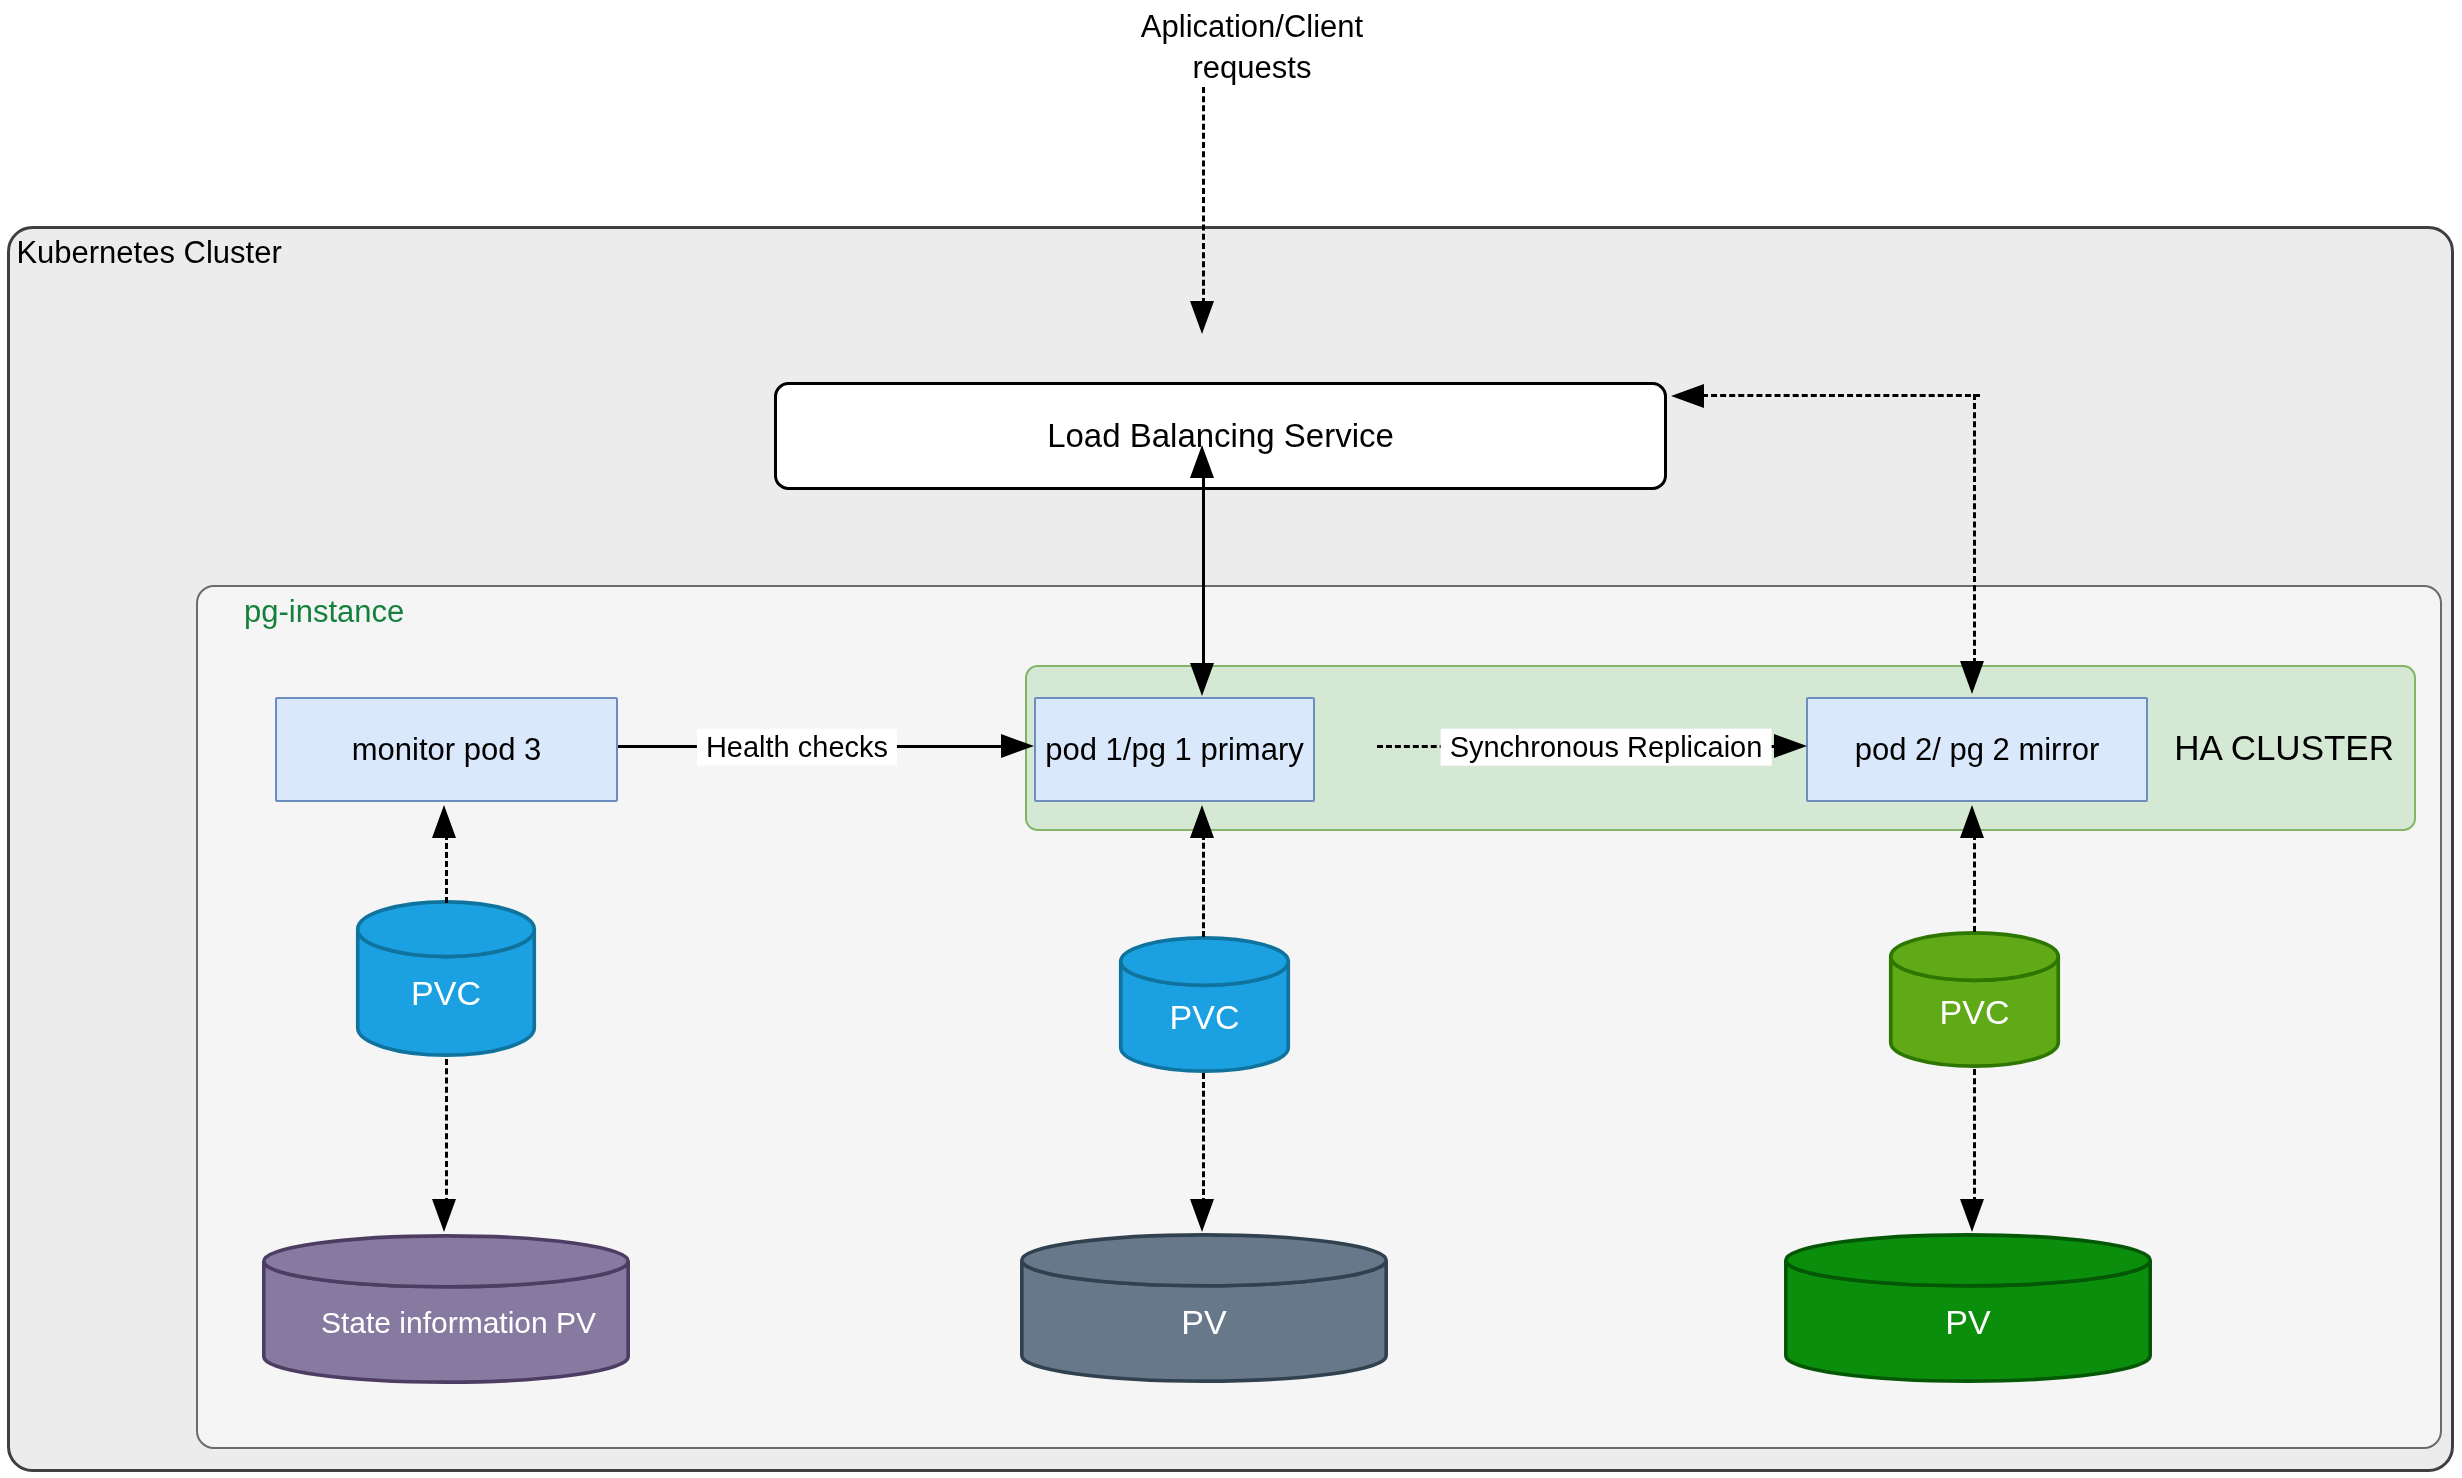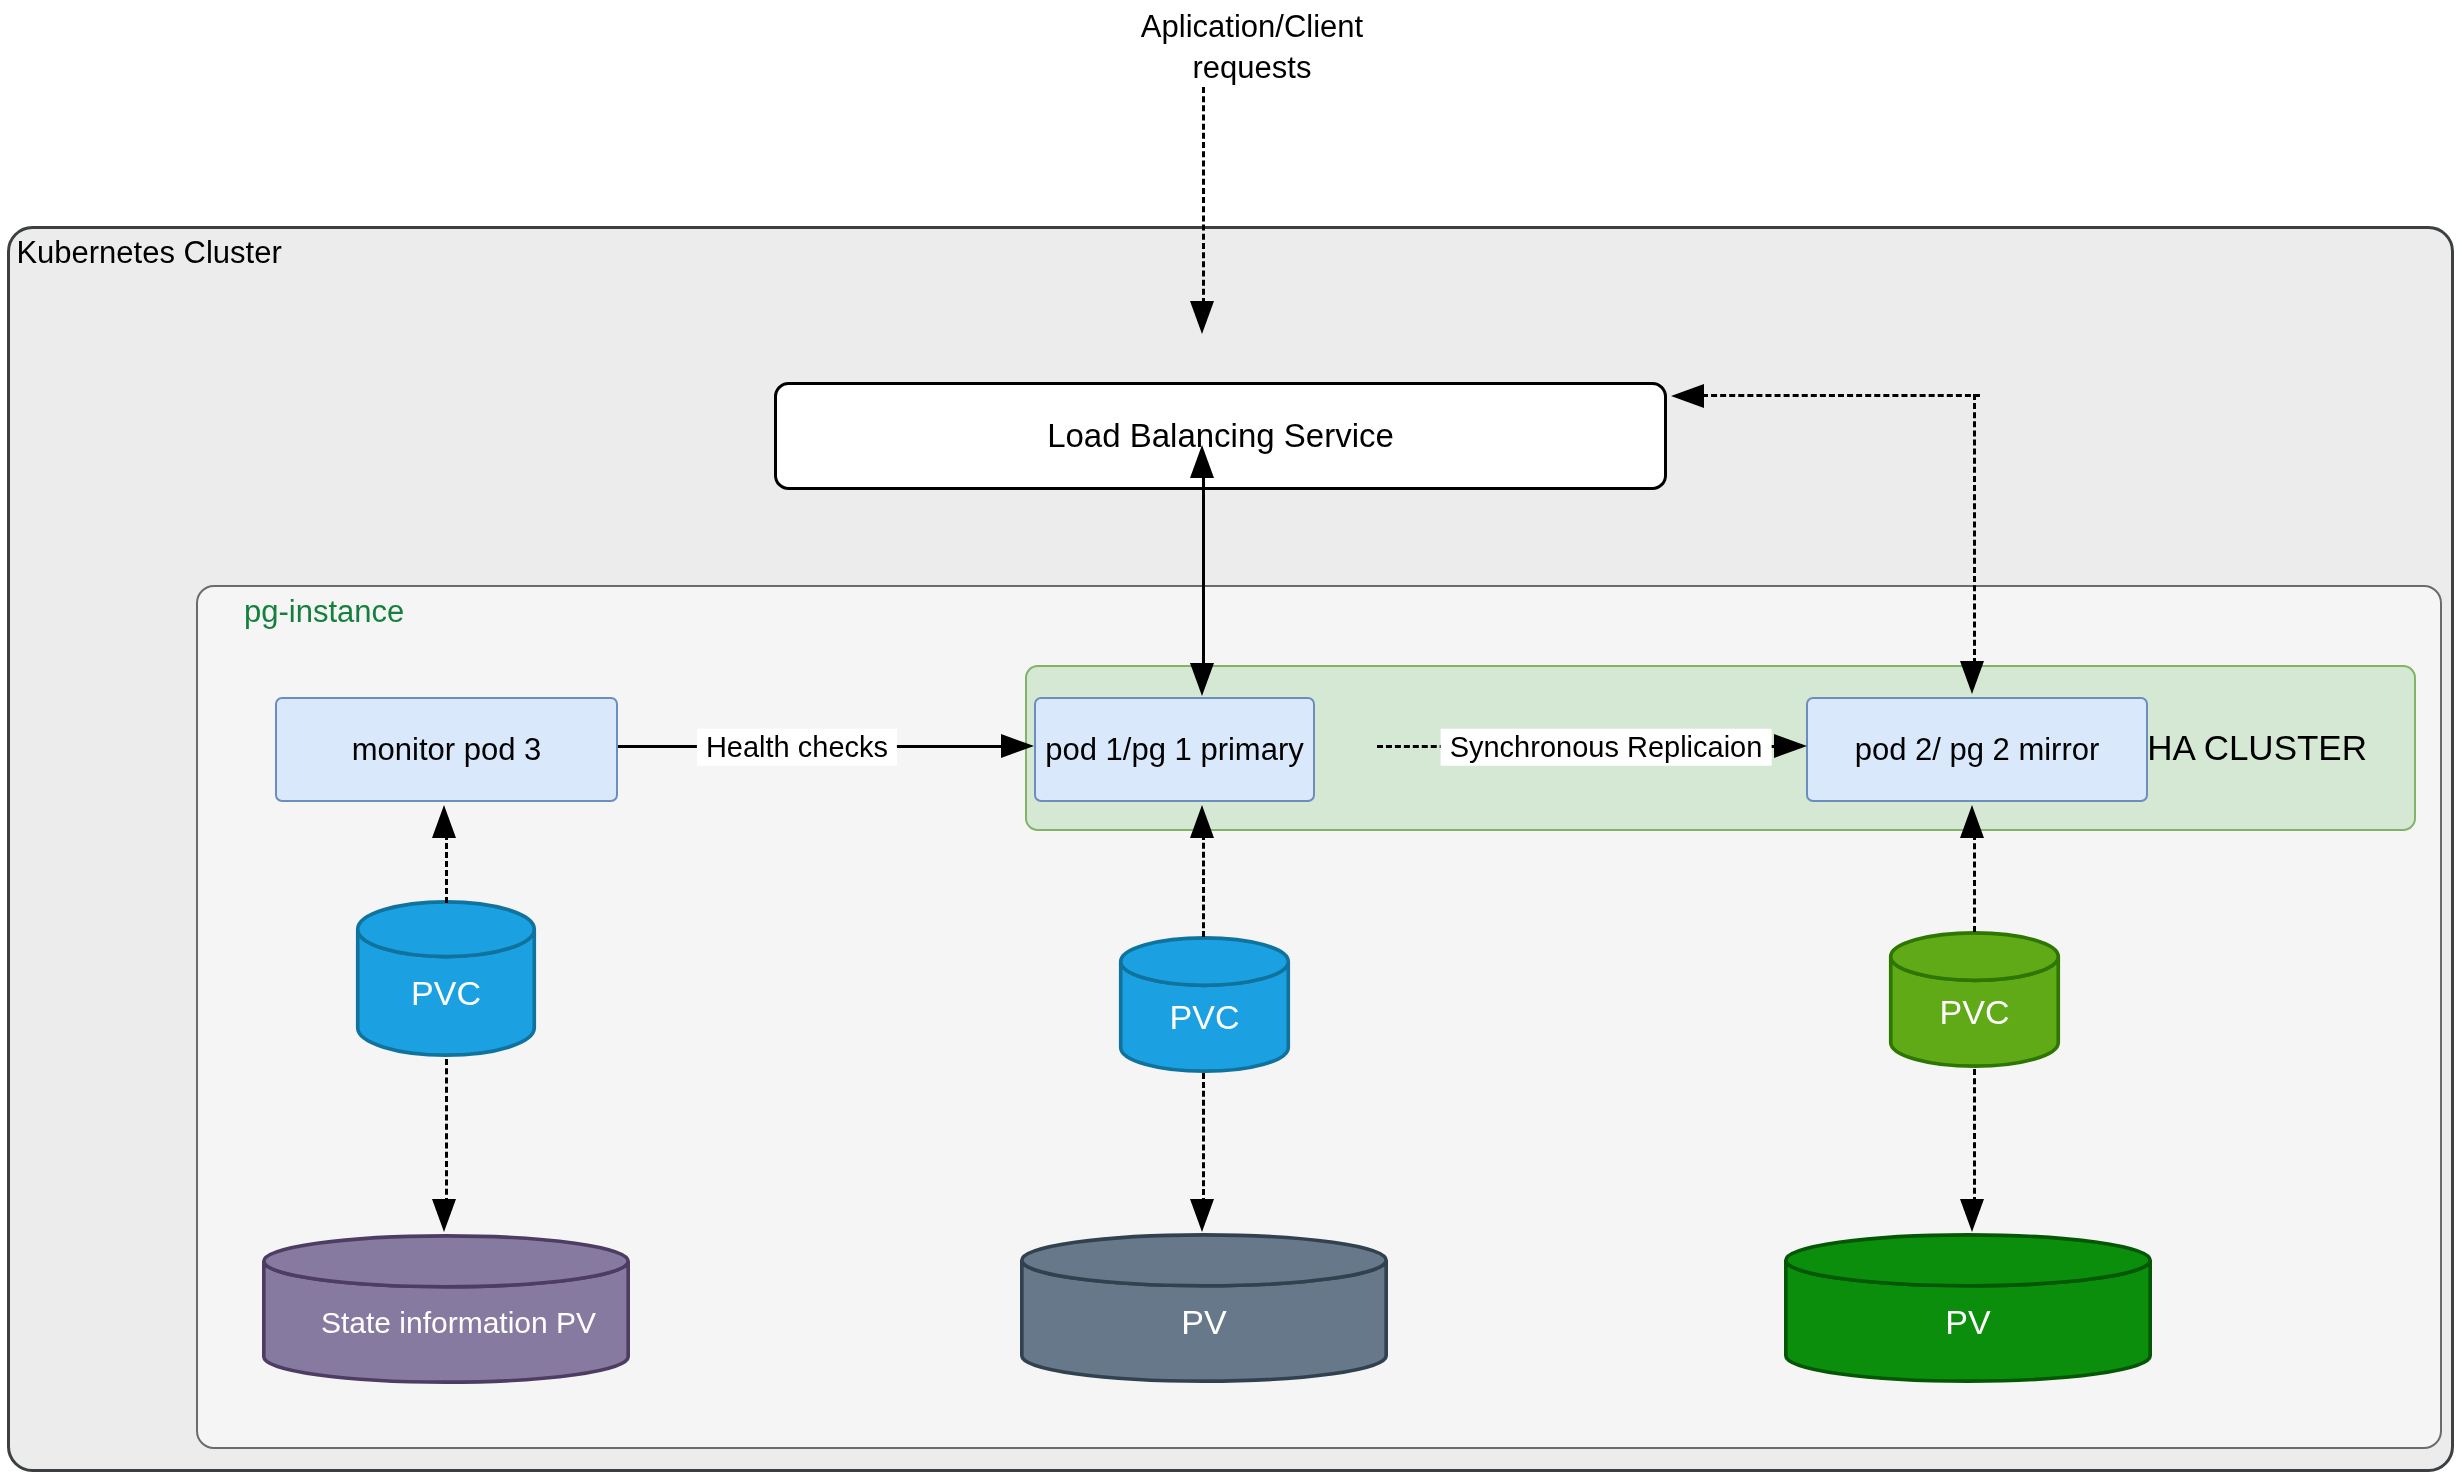--- a/index.html
+++ b/index.html
@@ -4,23 +4,23 @@
 <style>
   html,body{margin:0;padding:0;background:#fff;}
   #canvas{
     position:relative;width:2462px;height:1479px;background:#ffffff;
     font-family:"Liberation Sans",sans-serif;color:#000;overflow:hidden;
   }
   .box{position:absolute;box-sizing:border-box;display:flex;align-items:center;justify-content:center;}
   .zone{border-style:solid;}
   .zone-label{position:absolute;font-size:31px;white-space:nowrap;}
   .lb-box{border:3.6px solid #000;border-radius:14.6px;font-size:33px;}
-  .pod-box{border:2.7px solid;border-radius:7px;font-size:31px;white-space:nowrap;z-index:3;}
+  .pod-box{border:2.7px solid;border-radius:2px;font-size:31px;white-space:nowrap;z-index:3;}
   .ha-label{position:absolute;right:0;top:0;bottom:0;display:flex;align-items:center;
-            padding-right:47px;font-size:35px;}
+            padding-right:20px;font-size:35px;}
   
   .hline{position:absolute;height:0;border-top:3.6px solid #000;z-index:4;}
   .vline{position:absolute;width:0;border-left:3.6px solid #000;z-index:4;}
   .dash{border-top-style:dashed;border-left-style:dashed;}
   
   .ah{position:absolute;width:0;height:0;z-index:4;}
   .ah.up{border-left:12.8px solid transparent;border-right:12.8px solid transparent;border-bottom:33px solid #000;}
   .ah.down{border-left:12.8px solid transparent;border-right:12.8px solid transparent;border-top:33px solid #000;}
   .ah.left{border-top:12.8px solid transparent;border-bottom:12.8px solid transparent;border-right:33px solid #000;}
   .ah.right{border-top:12.8px solid transparent;border-bottom:12.8px solid transparent;border-left:33px solid #000;}

